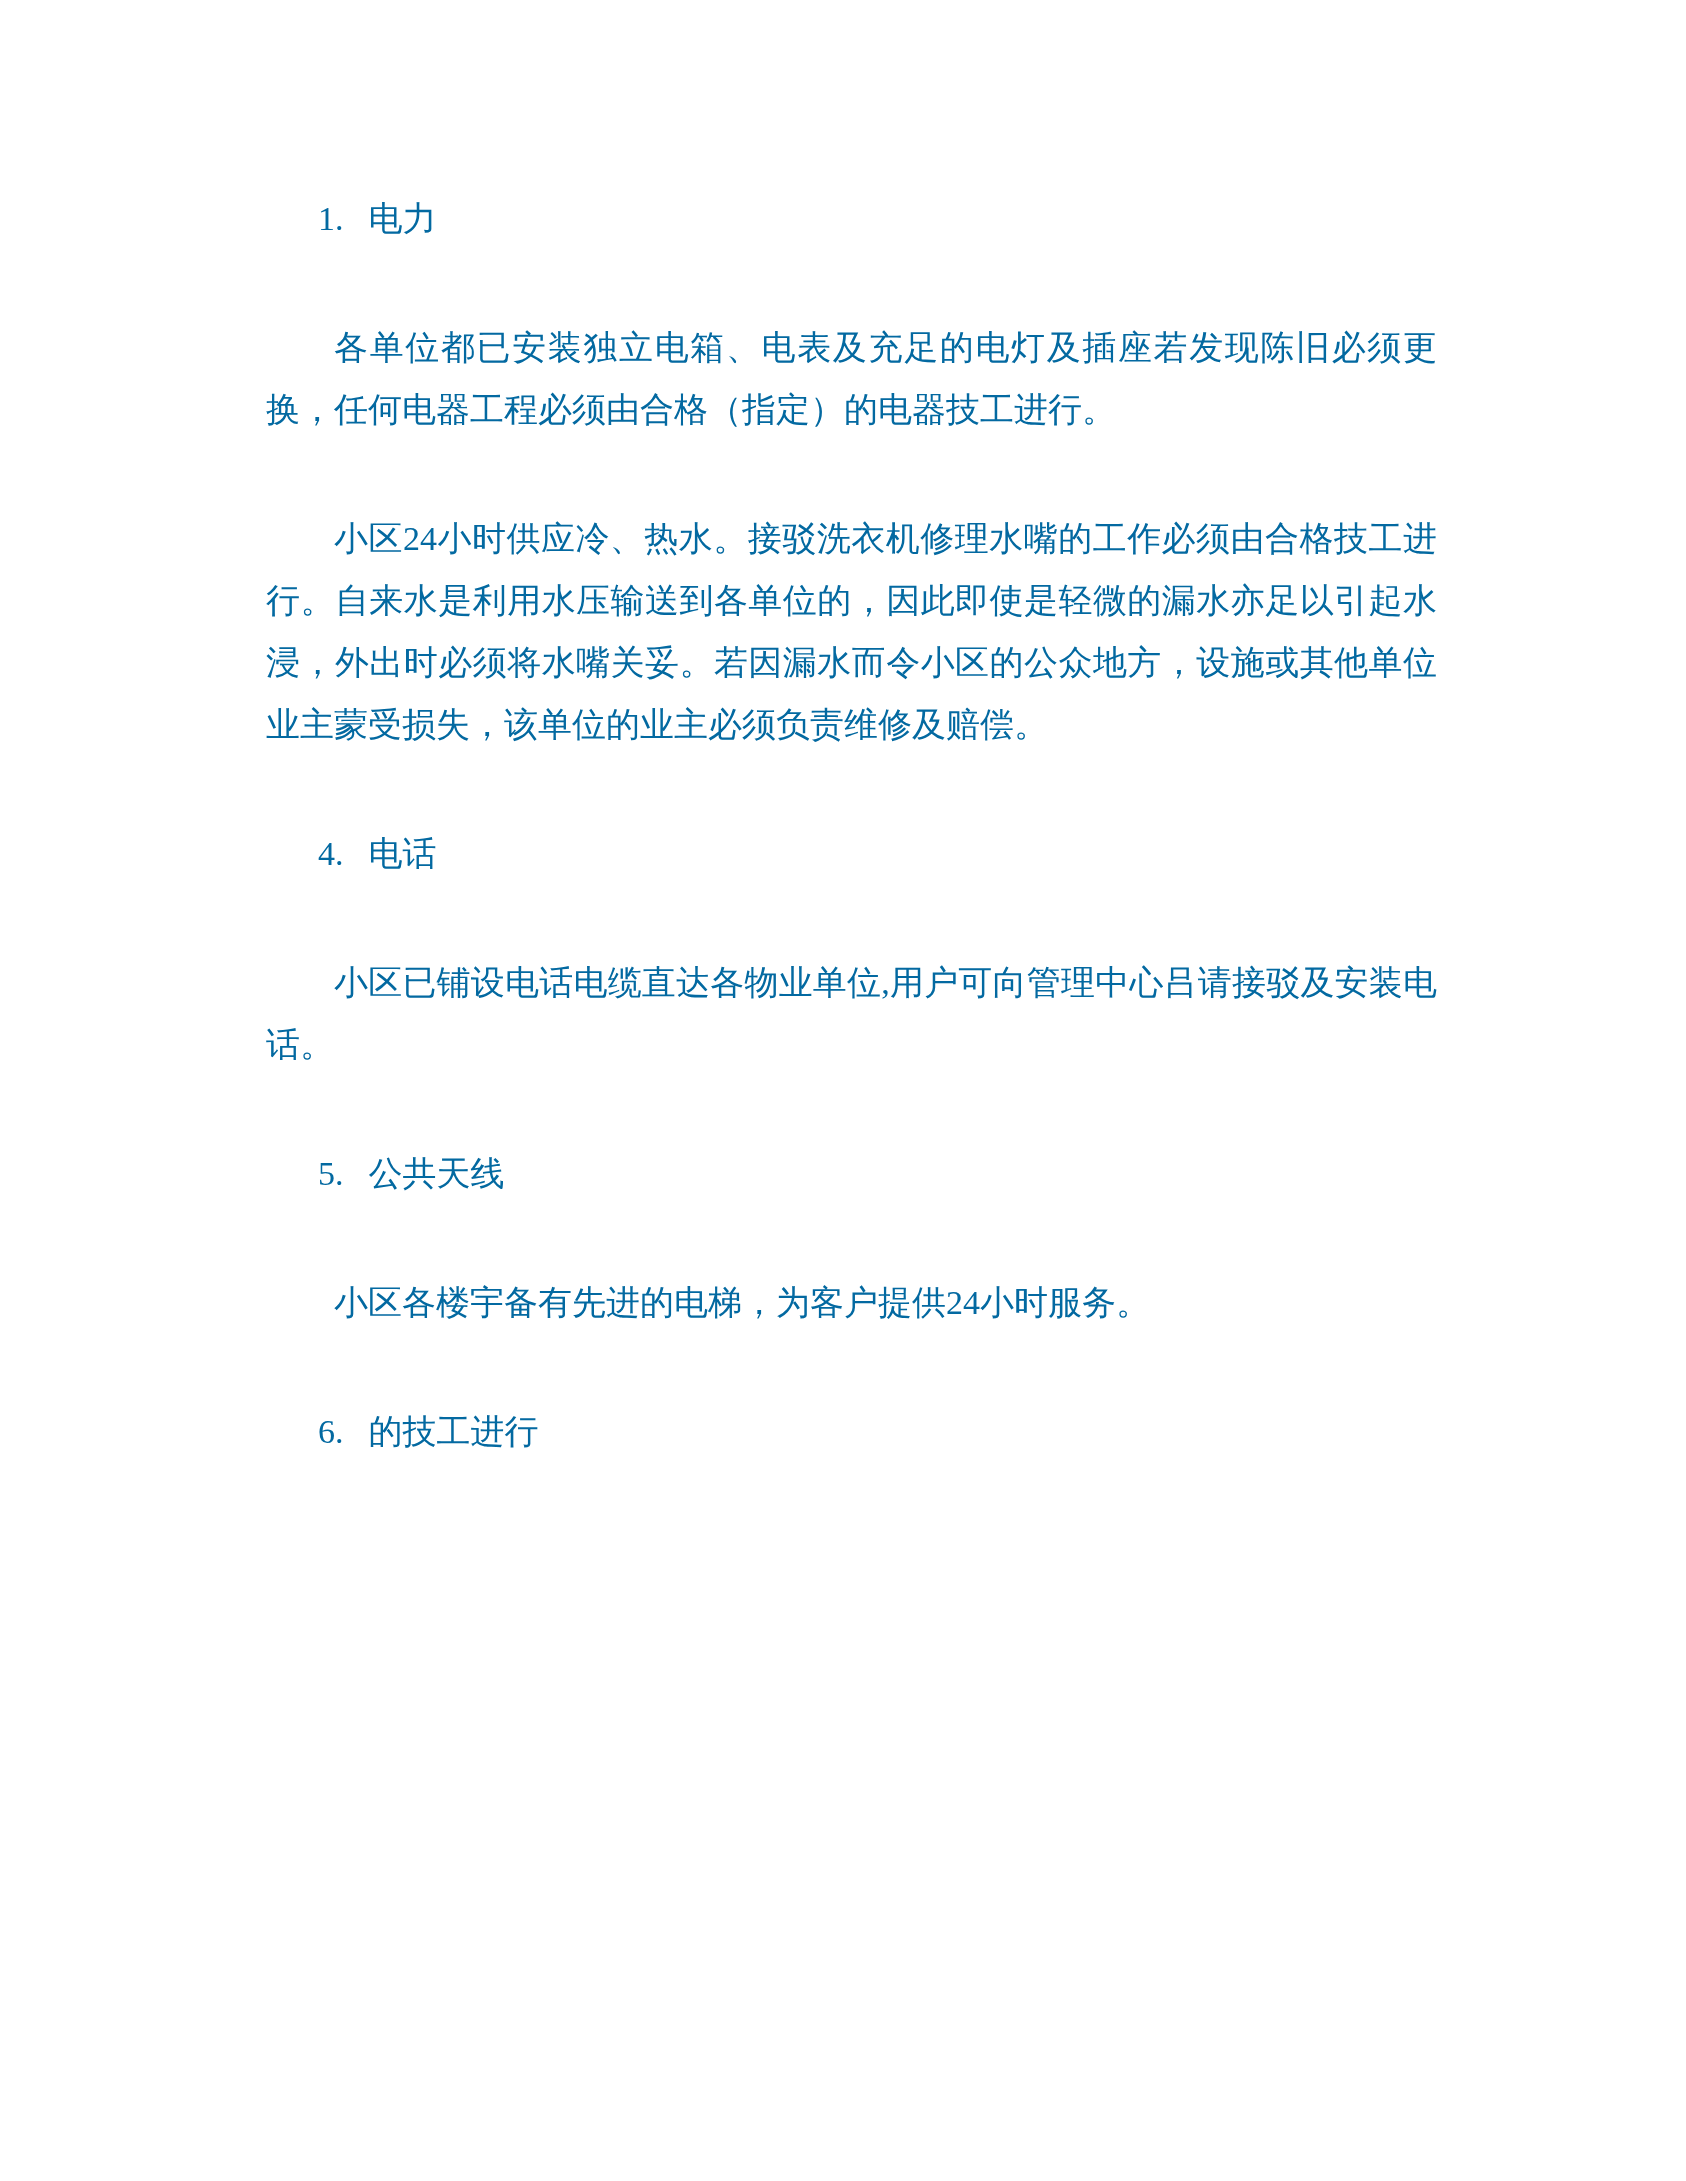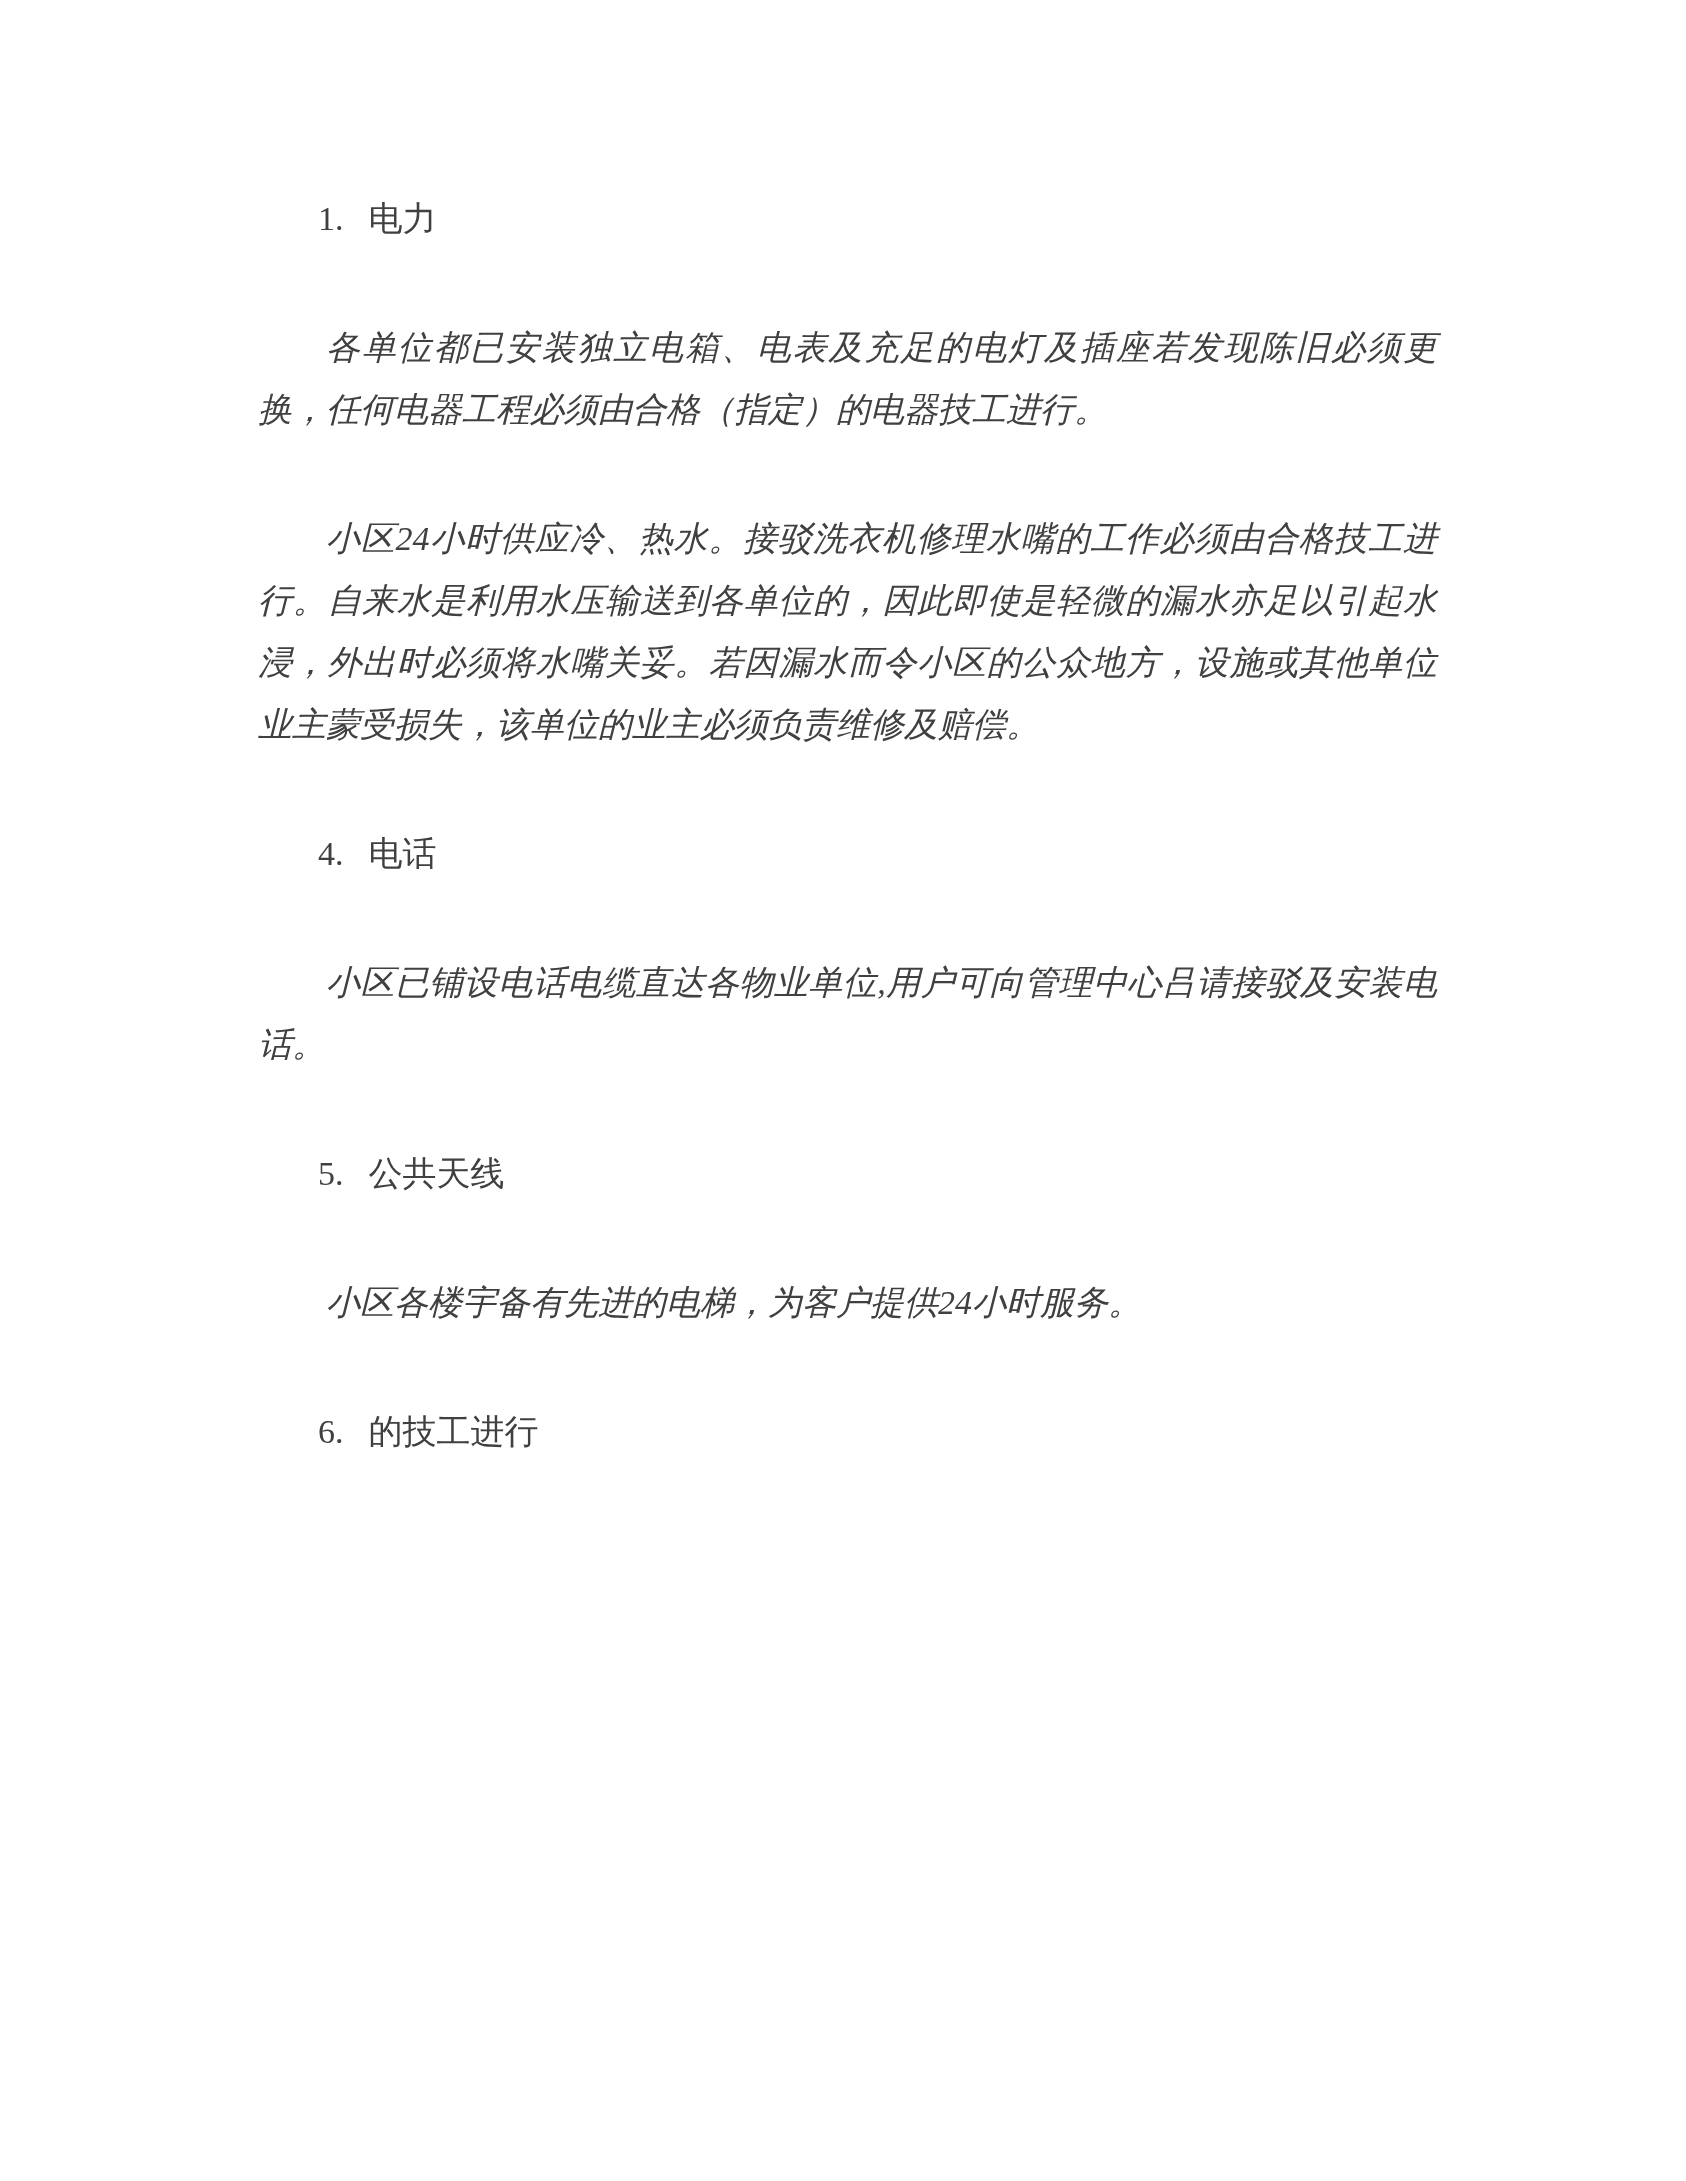--- a/index.html
+++ b/index.html
@@ -15,39 +15,38 @@
   }
   .page {
     box-sizing: border-box;
     width: 1686px;
     height: 2182px;
     background: #ffffff;
     padding: 188px 249px 0 250px;
     font-family: "Liberation Serif", "DejaVu Serif", serif;
     font-size: 34px;
     line-height: 62px;
-    color: #404040;
+    color: #0369a1;
   }
   .section { margin: 0; }
   .heading {
     margin: 0 0 67px 0;
     text-indent: 68px;
     white-space: nowrap;
   }
   .heading .num {
     display: inline-block;
     margin-right: 25px;
     text-indent: 0;
   }
   .para {
-    margin: 0 0 67px 8px;
+    margin: 0 0 67px 16px;
     text-indent: 68px;
     text-align: justify;
     letter-spacing: 0px;
-    font-style: italic;
   }
   .section:last-child .para { margin-bottom: 0; }
 </style>
 </head>
 <body>
 
 <div class="page">
 
   <div class="section">
     <div class="heading">

